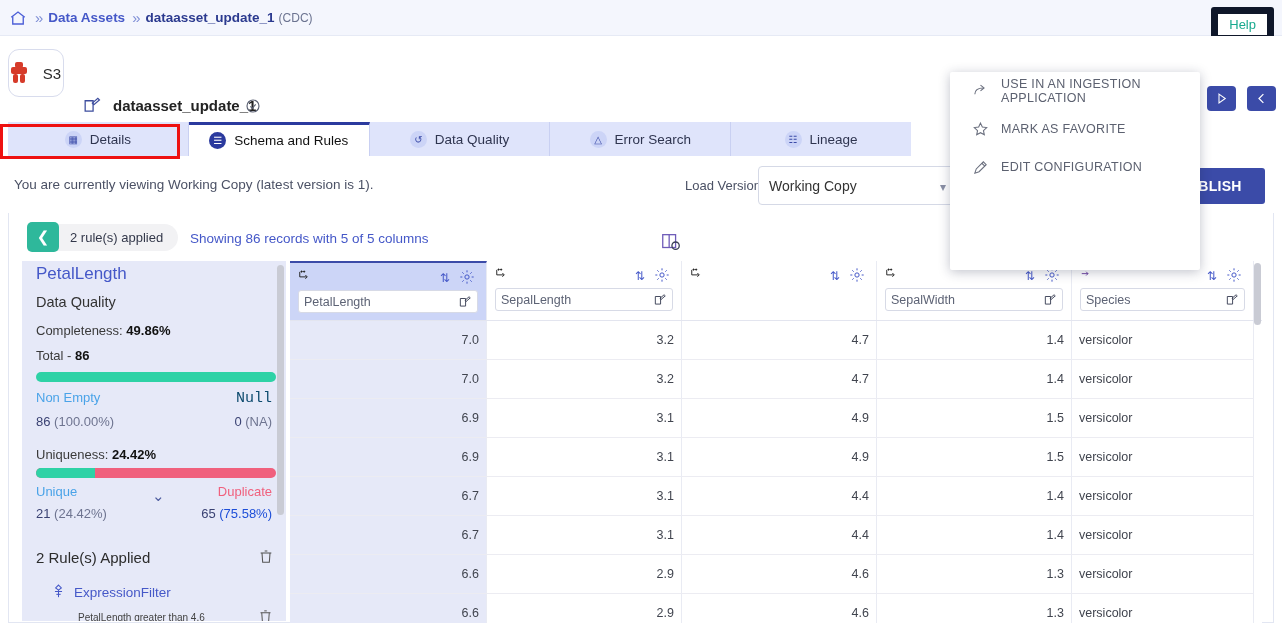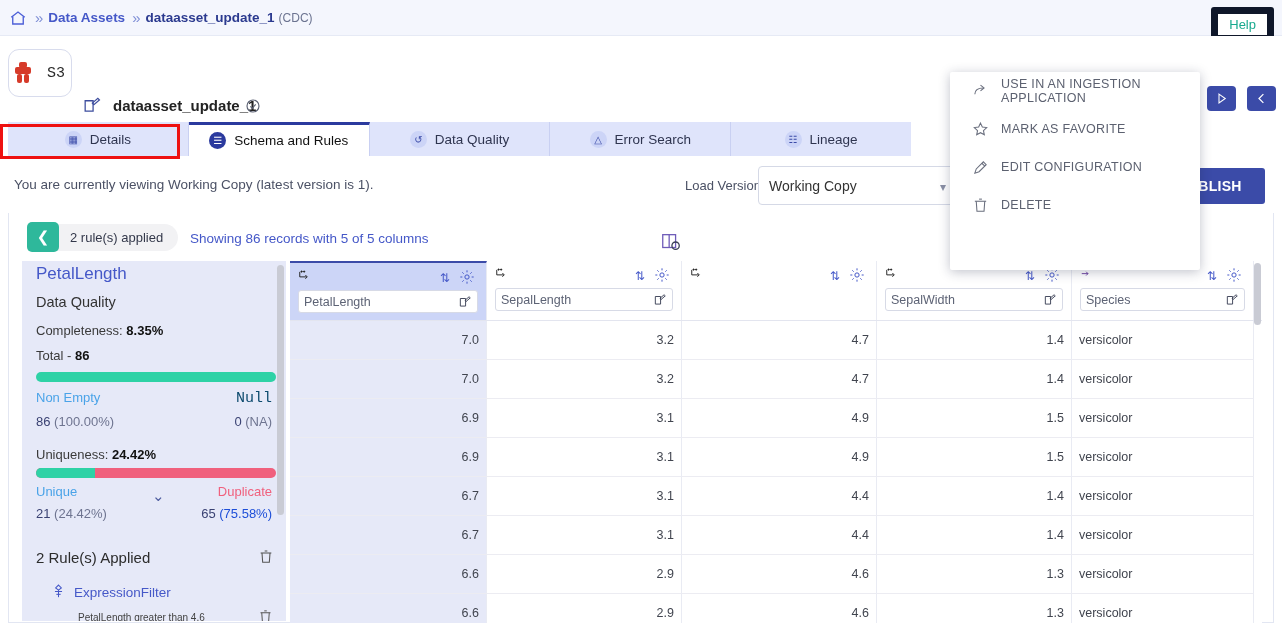--- a/index.html
+++ b/index.html
@@ -24,23 +24,23 @@
   .bc-paren{ color:#6b7390; font-size:12px; margin-left:4px; }
   .help-btn {
     position:absolute; right:8px; top:7px;
     border:7px solid #0f172a; color:#17a98f; background:#fff;
     font-size:13px; padding:3px 11px; border-radius:3px; cursor:pointer;
   }
 
   
   .asset-head { position:absolute; left:0; top:36px; width:1282px; height:84px; background:#fff; }
   .s3-card {
-    position:absolute; left:8px; top:13px; width:64px; height:48px;
+    position:absolute; left:8px; top:13px; width:56px; height:48px;
     border:1px solid #d8dced; border-radius:11px; background:#fff;
-    display:flex; align-items:center; justify-content:center; gap:16px;font-family:Liberation Mono, monospace;
+    display:flex; align-items:center; justify-content:center; gap:16px;
   }
   .s3-glyph { width:16px; height:22px; position:relative; }
   .s3-glyph i { position:absolute; background:#d63b2a; display:block; }
   .s3-glyph i:nth-child(1){ left:4px; top:0px; width:8px; height:6px; border-radius:2px;}
   .s3-glyph i:nth-child(2){ left:0px; top:5px; width:16px; height:7px; border-radius:2px;}
   .s3-glyph i:nth-child(3){ left:2px; top:12px; width:5px; height:9px; border-radius:2px;}
   .s3-glyph i:nth-child(4){ left:9px; top:12px; width:5px; height:9px; border-radius:2px;}
   .s3-txt { font-size:15px; color:#2b2b2b; font-weight:normal; }
 
   .pencil-ic { position:absolute; left:82px; top:60px; width:19px; height:19px; color:#3d4d9e; }
@@ -294,21 +294,21 @@
       </div>
       <span class="showing-txt">Showing 86 records with 5 of 5 columns</span>
     </div>
 
     <div class="panel">
       <div class="panel-title">PetalLength</div>
       <div class="dq-title">Data Quality</div>
 
       <div class="dq-line1">
         <span>Completeness:</span>
-        <b>8.35%</b>
+        <b>49.86%</b>
       </div>
       <div class="dq-line2">
         <span>Total -</span>
         <b>86</b>
       </div>
       <div class="bar1"></div>
       <div class="lbl-nonempty">Non Empty</div>
       <div class="lbl-null">Null</div>
       <div class="val-nonempty">
         <b style="font-weight:normal">86</b>
@@ -578,26 +578,16 @@
       </div>
       <div class="menu-item">
         <span class="mi">
           <svg viewBox="0 0 24 24" width="17" height="17" fill="none" stroke="#6a6f7e" stroke-width="1.5">
             <path d="M4 20l2-6 10-10 4 4-10 10z"></path>
             <path d="M14 6l4 4"></path>
           </svg>
         </span>
         <span>EDIT CONFIGURATION</span>
       </div>
-      <div class="menu-item">
-        <span class="mi">
-          <svg viewBox="0 0 24 24" width="17" height="17" fill="none" stroke="#6a6f7e" stroke-width="1.5">
-            <path d="M4 6h16"></path>
-            <path d="M6 6l1 14h10l1-14"></path>
-            <path d="M10 3h4"></path>
-          </svg>
-        </span>
-        <span>DELETE</span>
-      </div>
     </div>
   <div class="menu-hl" id="menuhl"></div>
 
 </div>
 
 </body></html>

